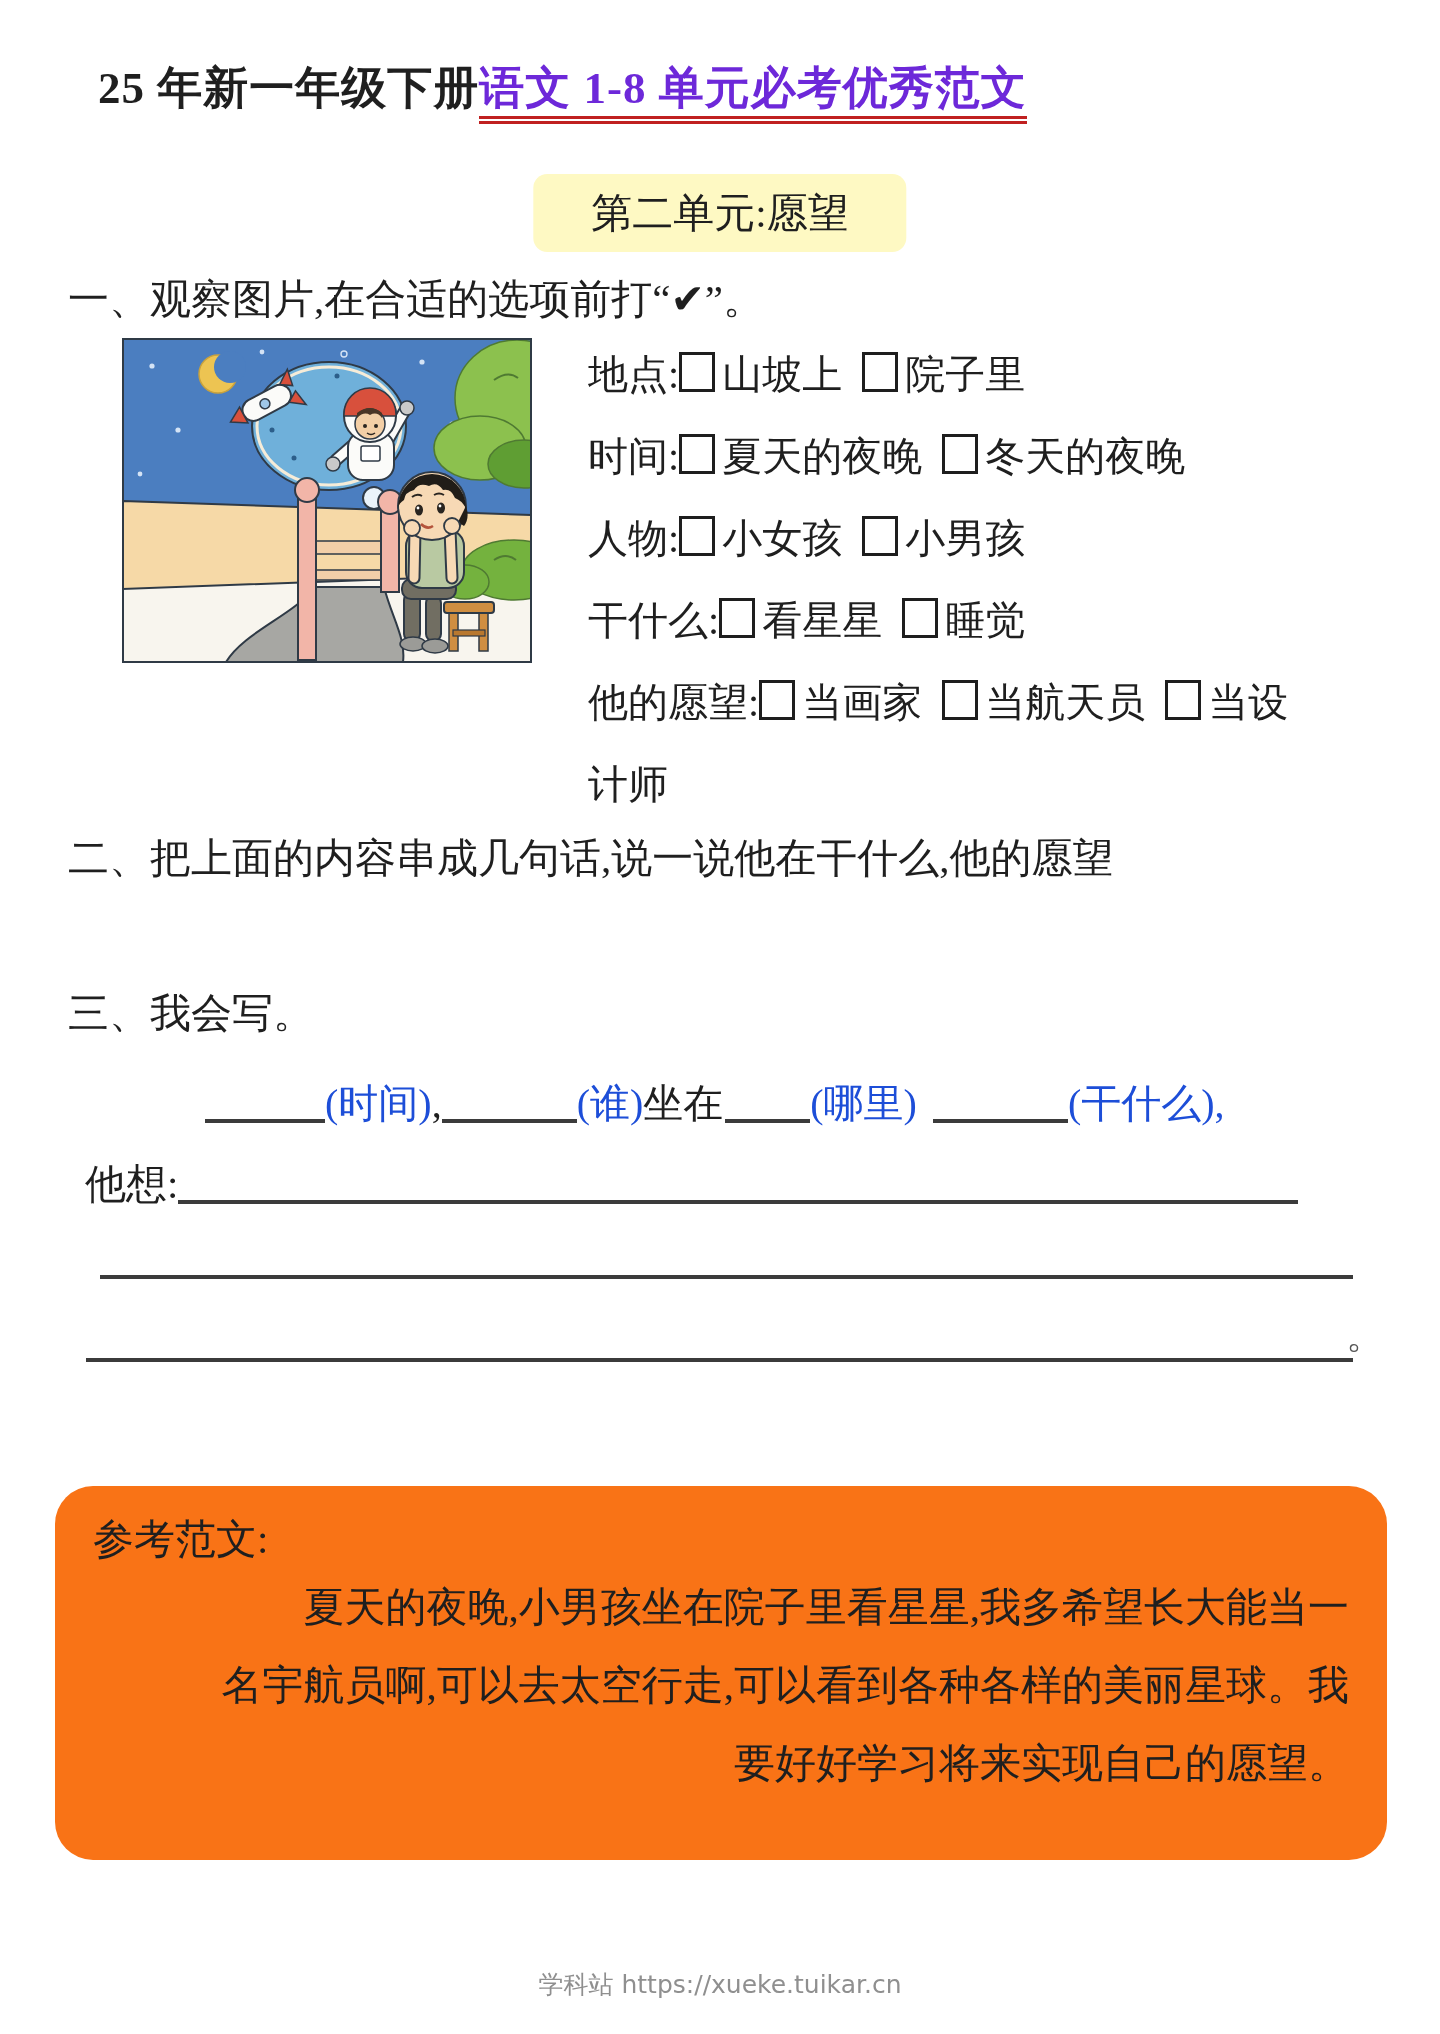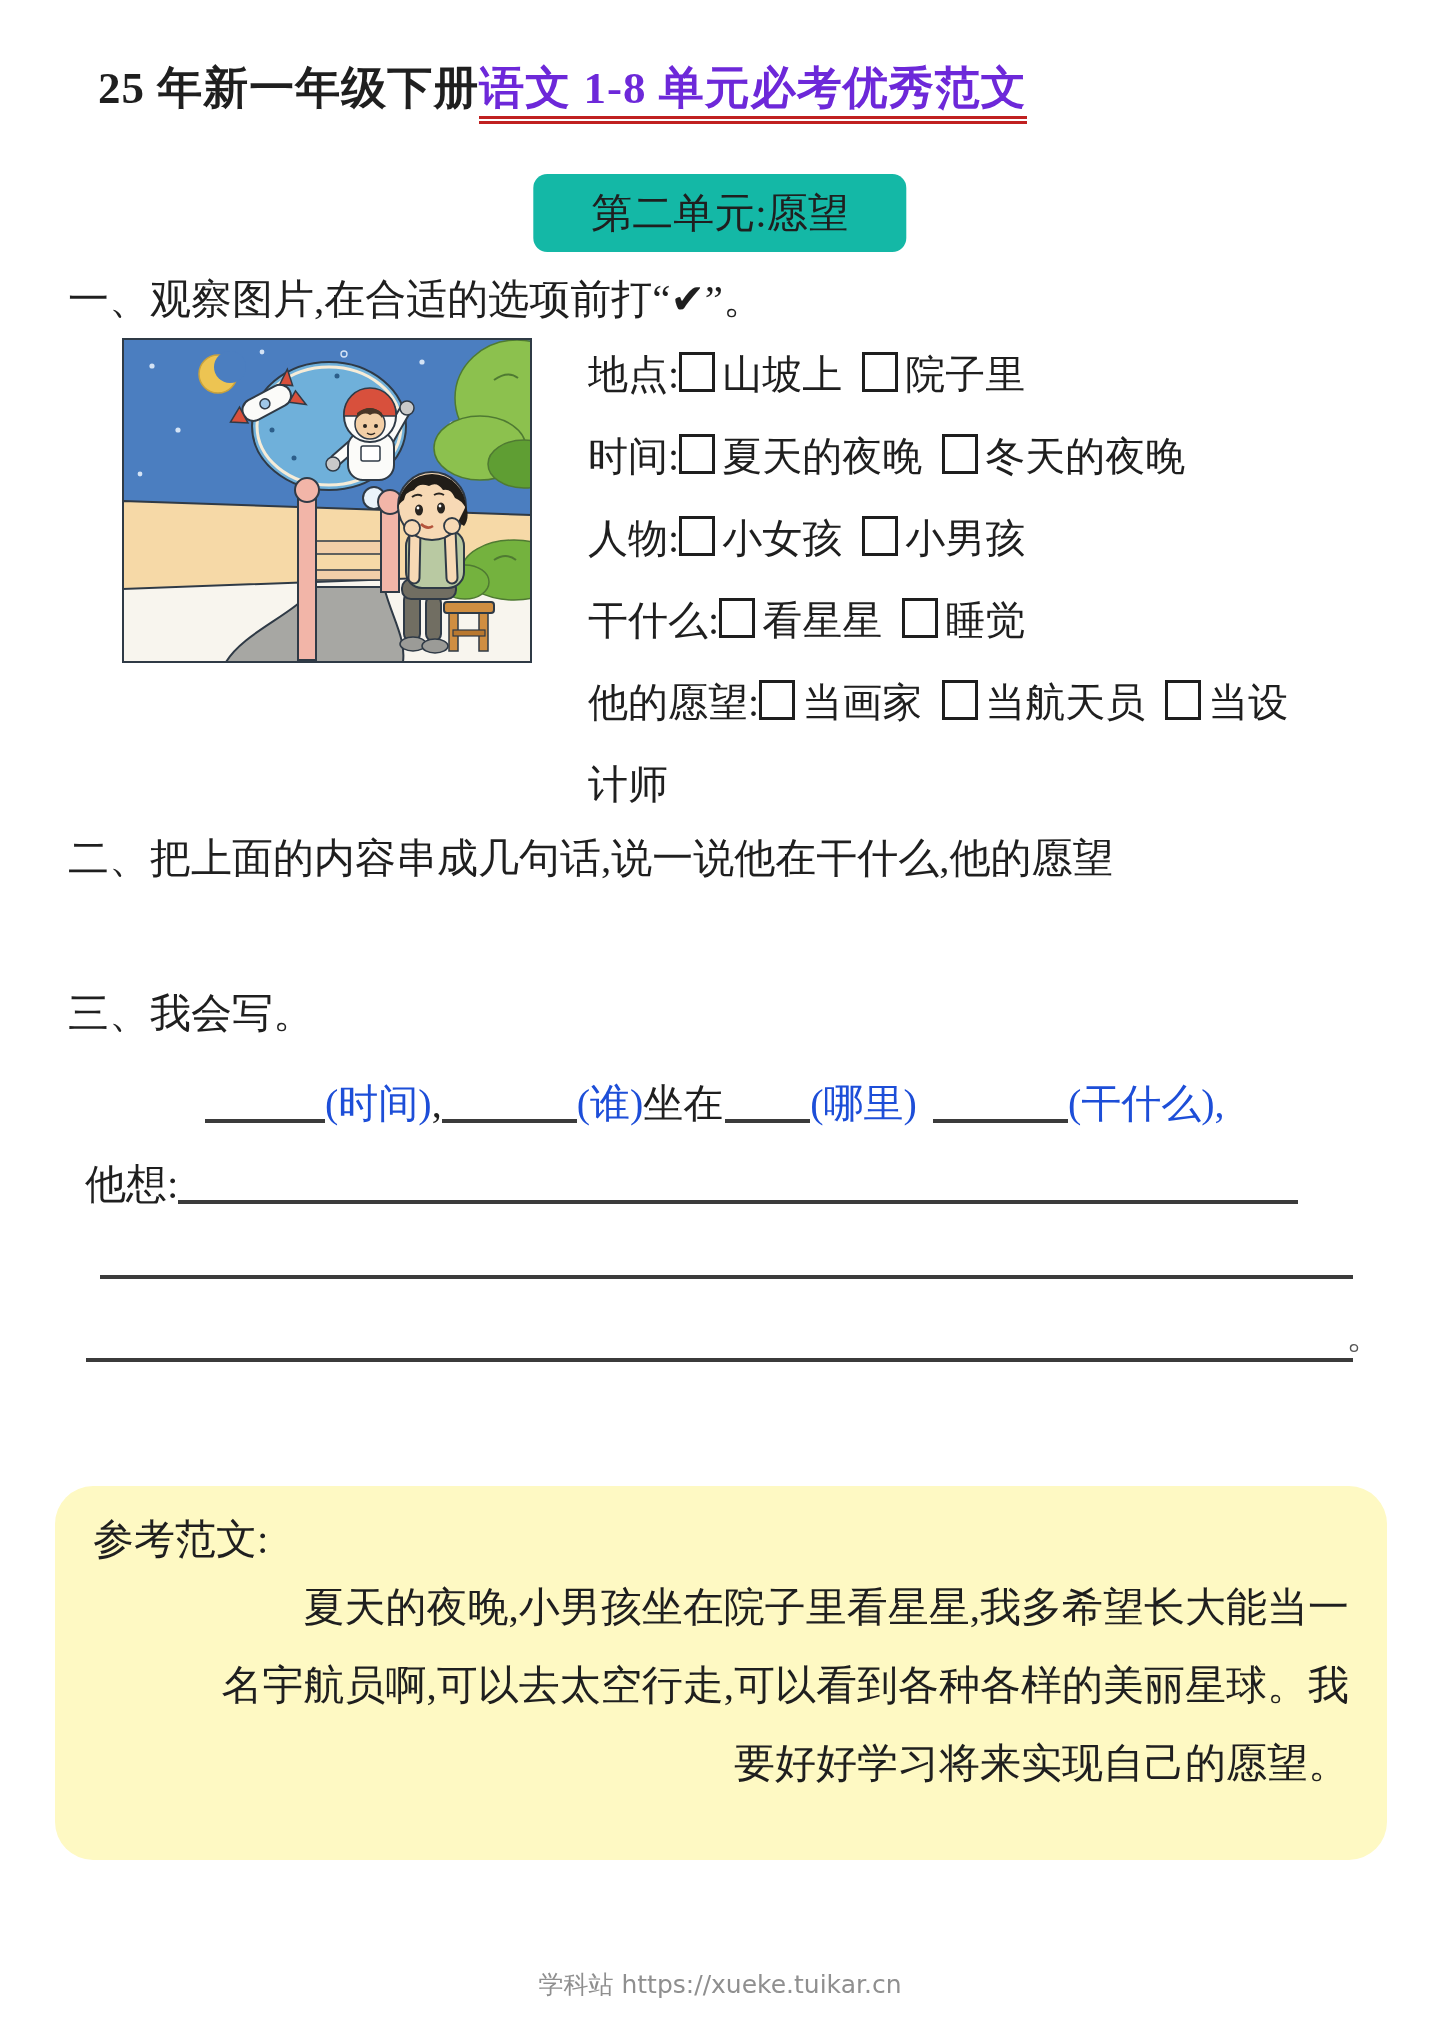--- a/index.html
+++ b/index.html
@@ -10,21 +10,21 @@
   }
   .abs{position:absolute;}
 
   
   .title{left:98px;top:58px;font-size:45px;font-weight:bold;letter-spacing:1px;white-space:nowrap;}
   .title-red{color:#6d28d9;border-bottom:8px double #c02020;padding-bottom:3px;}
 
   
   .banner{
     top:174px;left:50%;transform:translateX(-50%);
-    background:#14b8a6;border-radius:14px;
+    background:#fef9c3;border-radius:14px;
     height:78px;line-height:78px;padding:0 58px;
     font-size:41px;white-space:nowrap;
   }
 
   .bodytext{font-size:41px;line-height:82px;white-space:nowrap;}
 
   .q1-heading{left:68px;top:258px;}
 
   
   .illustration{left:122px;top:338px;width:410px;height:325px;}
@@ -53,21 +53,21 @@
   .blank-he{width:1120px;}
 
   .rule{height:0;border-bottom:4px solid #3b3b3b;}
   .rule2{left:100px;top:1275px;width:1253px;}
   .rule3{left:86px;top:1358px;width:1267px;}
   .end-period{left:1346px;top:1310px;font-size:38px;color:#555;}
 
   
   .ref-box{
     left:55px;top:1486px;width:1332px;height:374px;box-sizing:border-box;
-    background:#fef9c3;border-radius:38px;padding:24px 38px;
+    background:#f97316;border-radius:38px;padding:24px 38px;
   }
   .ref-label{font-size:41px;line-height:58px;}
   .ref-line{font-size:41px;line-height:78px;white-space:nowrap;text-align:right;}
   .ref-line1{text-indent:1.6em;}
 
   .footer{left:0;top:1968px;width:100%;text-align:center;font-size:25px;color:#8f8f8f;
     font-family:"DejaVu Sans","Liberation Sans",sans-serif;}
 </style>
 </head>
 <body>

